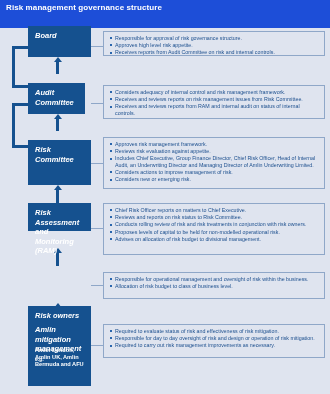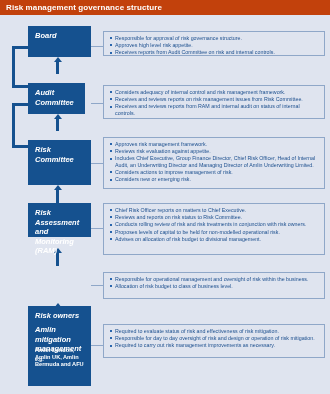--- a/index.html
+++ b/index.html
@@ -6,22 +6,22 @@
   body{
     width:330px;height:394px;
     background:#dfe4ef;
     font-family:"Liberation Sans", sans-serif;
     overflow:hidden;
     position:relative;
   }
   #page{position:absolute;inset:0;}
 
   .title-bar{
-    position:absolute;left:0;top:0;width:330px;height:15px;
-    background:#c2410c;
+    position:absolute;left:0;top:0;width:330px;height:28px;
+    background:#1d4ed8;
   }
   .title-bar .title-text{
     position:absolute;left:6px;top:3px;
     color:#ffffff;font-size:8px;font-weight:bold;letter-spacing:.1px;
     white-space:nowrap;
   }
 
   .box{
     position:absolute;
     background:#15518f;
@@ -138,21 +138,21 @@
   <div class="panel" style="left:103px;top:137px;width:222px;height:52px;">
     <ul>
       <li>Approves risk management framework.</li>
       <li>Reviews risk evaluation against appetite.</li>
       <li>Includes Chief Executive, Group Finance Director, Chief Risk Officer, Head of Internal Audit, an Underwriting Director and Managing Director of Amlin Underwriting Limited.</li>
       <li>Considers actions to improve management of risk.</li>
       <li>Considers new or emerging risk.</li>
     </ul>
   </div>
 
-  <div class="box" style="left:28px;top:203px;width:63px;height:34px;">
+  <div class="box" style="left:28px;top:203px;width:63px;height:28px;">
     <span class="box-label">Risk Assessment and Monitoring (RAM)</span>
   </div>
   <div class="panel" style="left:103px;top:203px;width:222px;height:52px;">
     <ul>
       <li>Chief Risk Officer reports on matters to Chief Executive.</li>
       <li>Reviews and reports on risk status to Risk Committee.</li>
       <li>Conducts rolling review of risk and risk treatments in conjunction with risk owners.</li>
       <li>Proposes levels of capital to be held for non-modelled operational risk.</li>
       <li>Advises on allocation of risk budget to divisional management.</li>
     </ul>

